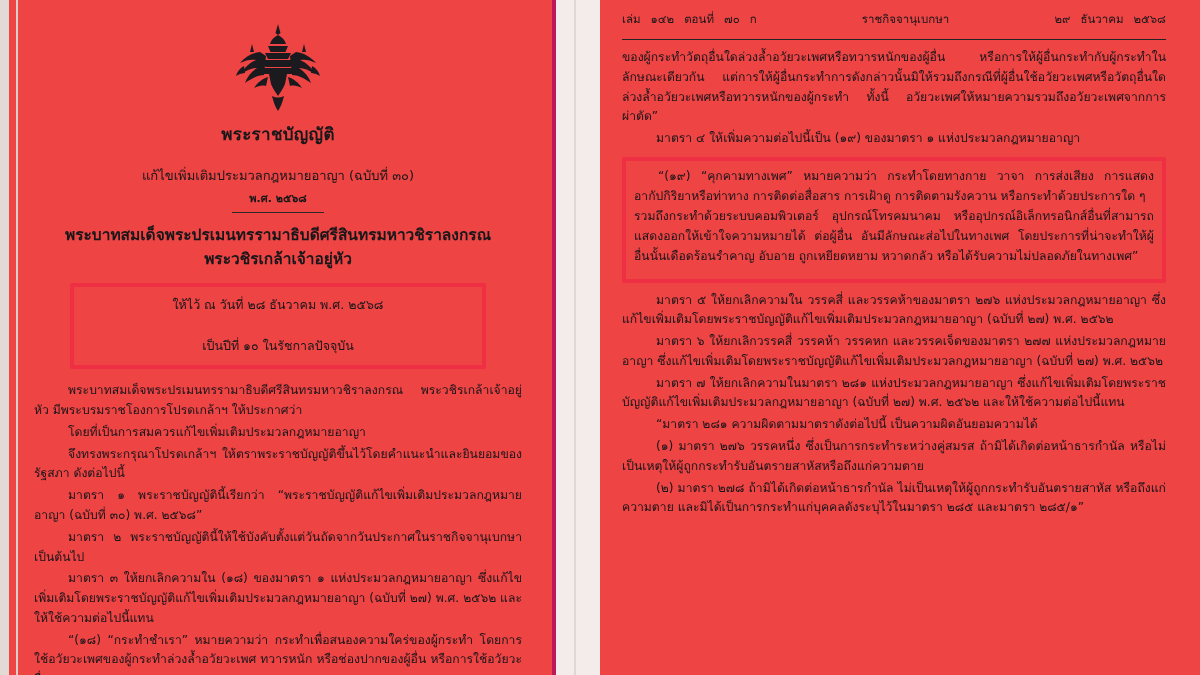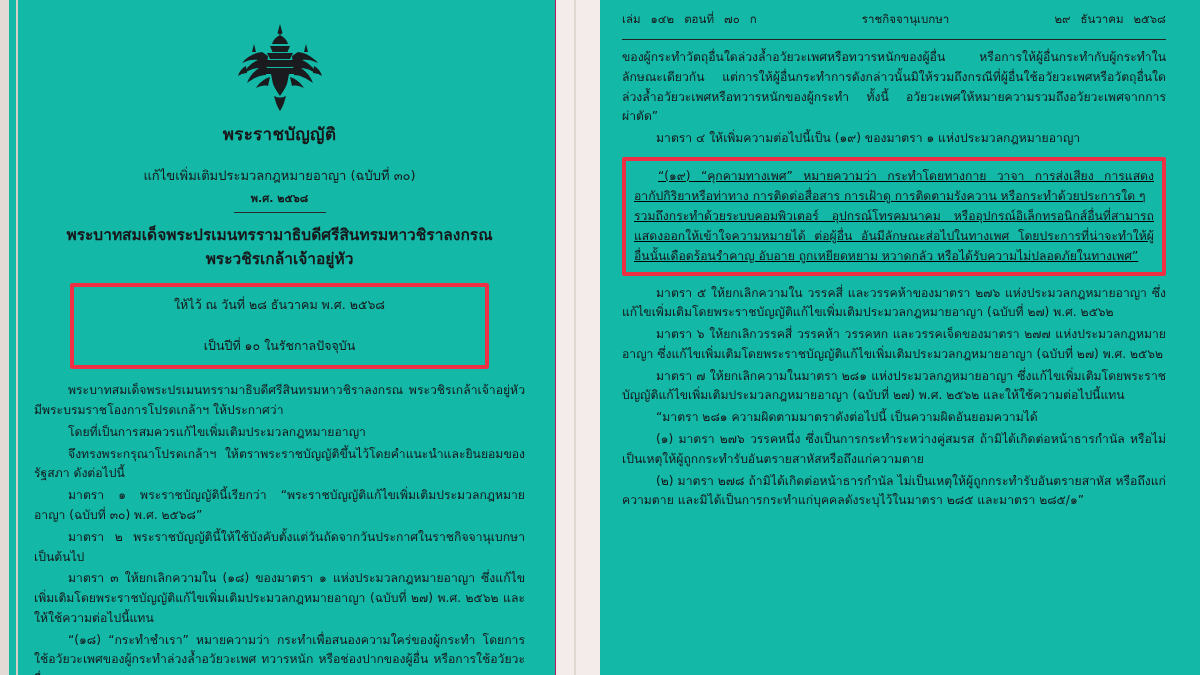--- a/index.html
+++ b/index.html
@@ -16,29 +16,29 @@
   .page-wrap {
     position: relative;
     width: 1200px;
     height: 675px;
     display: flex;
     background: #efe9e7;
   }
   
   .doc-page {
     position: relative;
-    background: #14b8a6;
+    background: #ef4444;
     box-sizing: border-box;
     overflow: hidden;
   }
   .left-page {
     width: 556px;
     height: 675px;
     padding: 14px 30px 10px 34px;
-    border-right: 1px solid #be185d;
+    border-right: 4px solid #be185d;
   }
   .right-page {
     width: 600px;
     height: 675px;
     margin-left: 44px;
     padding: 10px 34px 10px 22px;
   }
   .left-edge-bar {
     position: absolute;
     left: 0; top: 0; bottom: 0;
@@ -142,22 +142,21 @@
   }
   .rp-header .sp { flex: 0 0 auto; }
   .rp-header .grow { flex: 1 1 auto; }
   .rp-rule {
     height: 1px;
     background: #222;
     margin: 0 0 8px 0;
   }
   .hl-right {
     margin: 8px 0 8px 0;
-    padding: 6px 8px 4px 8px;
-    text-decoration: underline;
+    padding: 6px 8px 11px 8px;
   }
   .hl-right .body-p { margin-bottom: 1px; }
 </style>
 </head>
 <body>
 
 <div class="page-wrap">
 
   <div class="doc-page left-page">
     <div class="left-edge-bar"></div>

